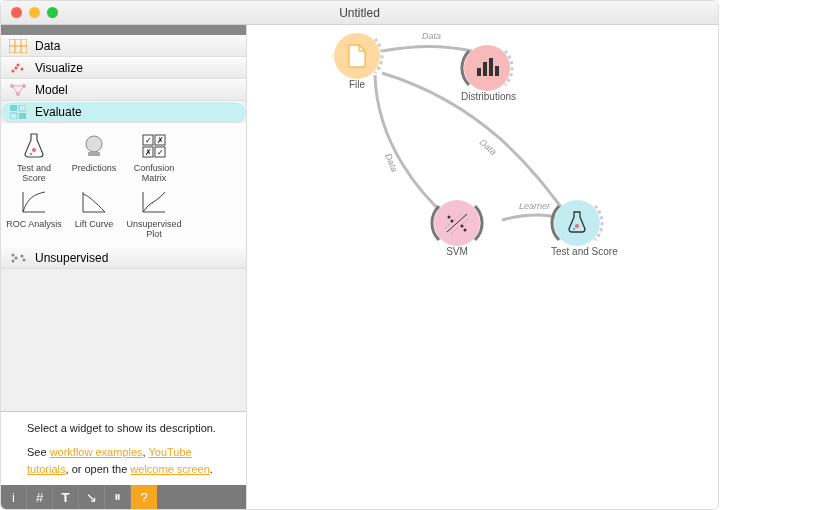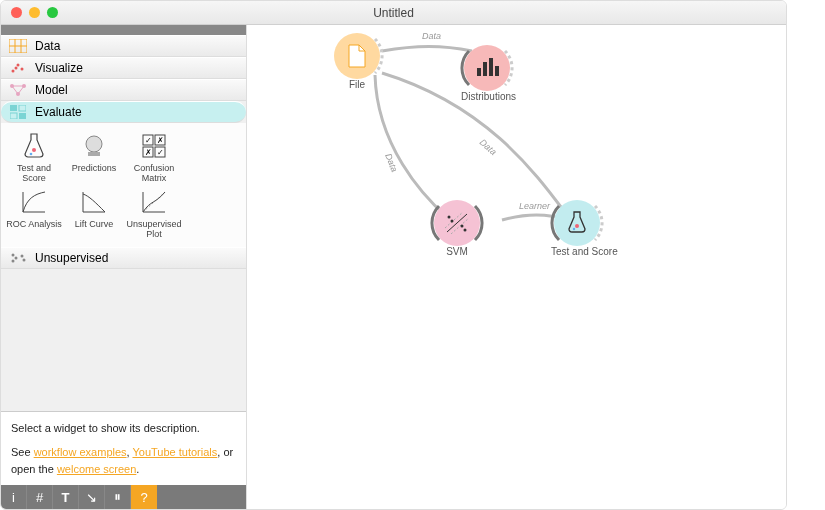--- a/index.html
+++ b/index.html
@@ -1,34 +1,34 @@
 <!DOCTYPE html>
 <html><head>
 <meta charset="utf-8">
 <style>
 * { box-sizing: border-box; margin: 0; padding: 0; font-family: -apple-system, "Helvetica Neue", Arial, sans-serif; }
 body { background: #fff; width: 825px; height: 510px; overflow: hidden; }
-.window { width: 787px; height: 510px; display: flex; flex-direction: column; border: 1px solid #ddd; border-radius: 6px; overflow: hidden; }
+.window { width: 719px; height: 510px; display: flex; flex-direction: column; border: 1px solid #ddd; border-radius: 6px; overflow: hidden; }
 .titlebar { height: 24px; background: linear-gradient(#f6f6f6,#e8e8e8); border-bottom: 1px solid #d0d0d0; display: flex; align-items: center; position: relative; }
 .traffic { position: absolute; left: 10px; display: flex; gap: 7px; }
 .dot { width: 11px; height: 11px; border-radius: 50%; }
 .dr { background:#ff5f57; } .dy{background:#febc2e;} .dg{background:#28c840;}
 .title { margin: 0 auto; font-size: 12px; color:#444; }
 .body { flex:1; display:flex; min-height:0; }
 .sidebar { width: 246px; background:#f0f0f0; border-right:1px solid #ddd; display:flex; flex-direction:column; }
 .shelf-handle { height:10px; background:#888; }
 .catlist { }
 .cat { display:flex; align-items:center; height:22px; padding-left:6px; font-size:12px; background:linear-gradient(#fafafa,#eaeaea); border-bottom:1px solid #ddd; border-top:1px solid #fff; cursor:pointer; }
 .cat.exp { background:#c7f0f0;border-radius:11px; }
 .caticon { width:22px; height:18px; margin-right:6px; display:flex; align-items:center; justify-content:center; }
 .widgets { background:#fcfcfc; padding:8px 4px; display:flex; flex-wrap:wrap; gap:4px 2px; }
 .widget { width:58px; text-align:center; font-size:9px; color:#444; cursor:pointer; }
 .wicon { width:38px; height:30px; margin:0 auto 2px; display:flex; align-items:center; justify-content:center; }
 .filler { flex:1; background:#f0f0f0; }
-.desc { background:#fff; border-top:1px solid #ccc; padding:8px 10px; font-size:11px; color:#222; line-height:1.5; }
+.desc { background:#fff; border-top:1px solid #ccc; padding:8px 26px; font-size:11px; color:#222; line-height:1.5; }
 .desc a { color:#f5a623;margin-top:48px; }
 .toolbar { height:24px; background:#7a7a7a; display:flex; align-items:center; }
 .tbtn { width:26px; height:24px; border-right:1px solid #888; display:flex; align-items:center; justify-content:center; color:#fff; font-size:13px; cursor:pointer; }
 .tbtn.last { background:#f5a623; border-right:none; }
 .canvas { flex:1; position:relative; background:#fff; }
 .node { position:absolute; width:52px; text-align:center; }
 .nodecircle { width:46px; height:46px; border-radius:50%; margin:0 auto; display:flex; align-items:center; justify-content:center; position:relative; }
 .nodelabel { font-size:10px; color:#555; white-space:nowrap; }
 .arc { position:absolute; width:54px; height:54px; top:-4px; left:-4px; }
 svg.wires { position:absolute; inset:0; width:100%; height:100%; }

